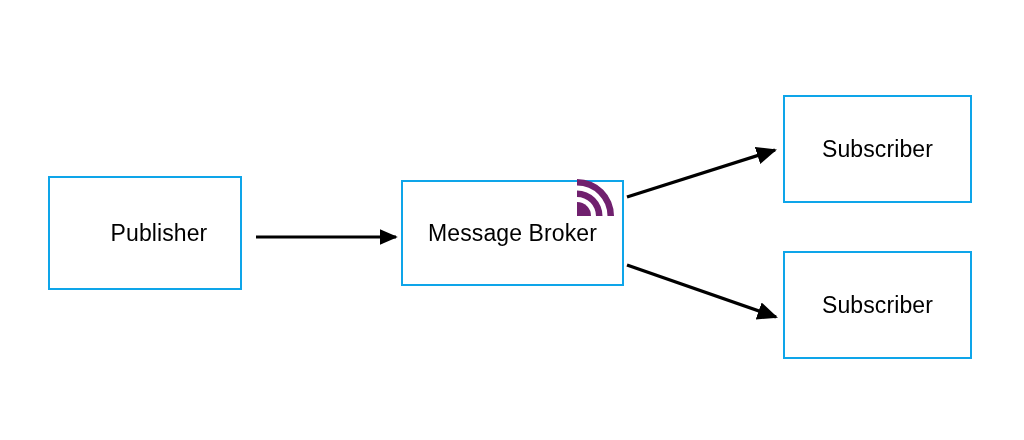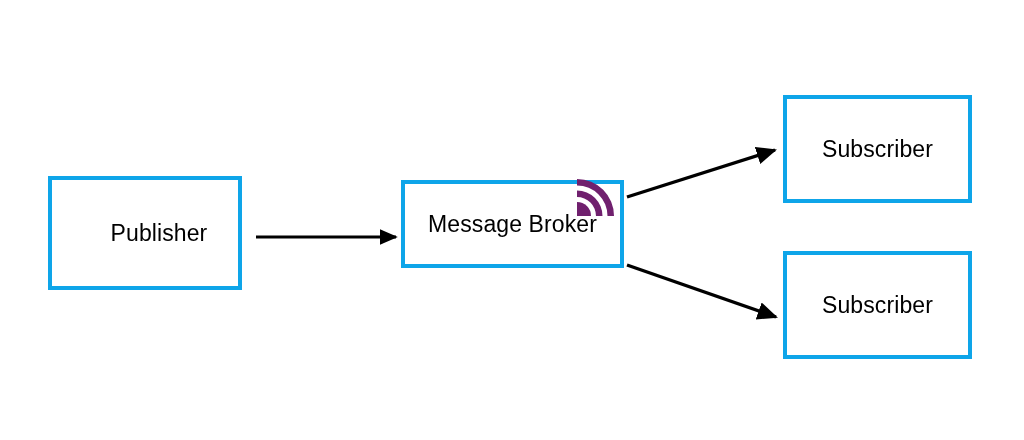--- a/index.html
+++ b/index.html
@@ -15,21 +15,21 @@
     position: relative;
     width: 1024px;
     height: 440px;
     background: #ffffff;
     overflow: hidden;
   }
   .node {
     position: absolute;
     box-sizing: border-box;
     background: #ffffff;
-    border: 4px solid #0ea5e9;
+    border: 2px solid #0ea5e9;
     display: flex;
     align-items: center;
     justify-content: center;
   }
   .node-label {
     font-family: "Liberation Sans", sans-serif;
     font-size: 23px;
     line-height: 1;
     color: #000000;
     letter-spacing: 0.1px;
@@ -41,21 +41,21 @@
     left: 48px;
     top: 176px;
     width: 194px;
     height: 114px;
     padding-left: 28px;
   }
   #node-broker {
     left: 401px;
     top: 180px;
     width: 223px;
-    height: 88px;
+    height: 106px;
   }
   #node-subscriber-top {
     left: 783px;
     top: 95px;
     width: 189px;
     height: 108px;
   }
   #node-subscriber-bottom {
     left: 783px;
     top: 251px;

